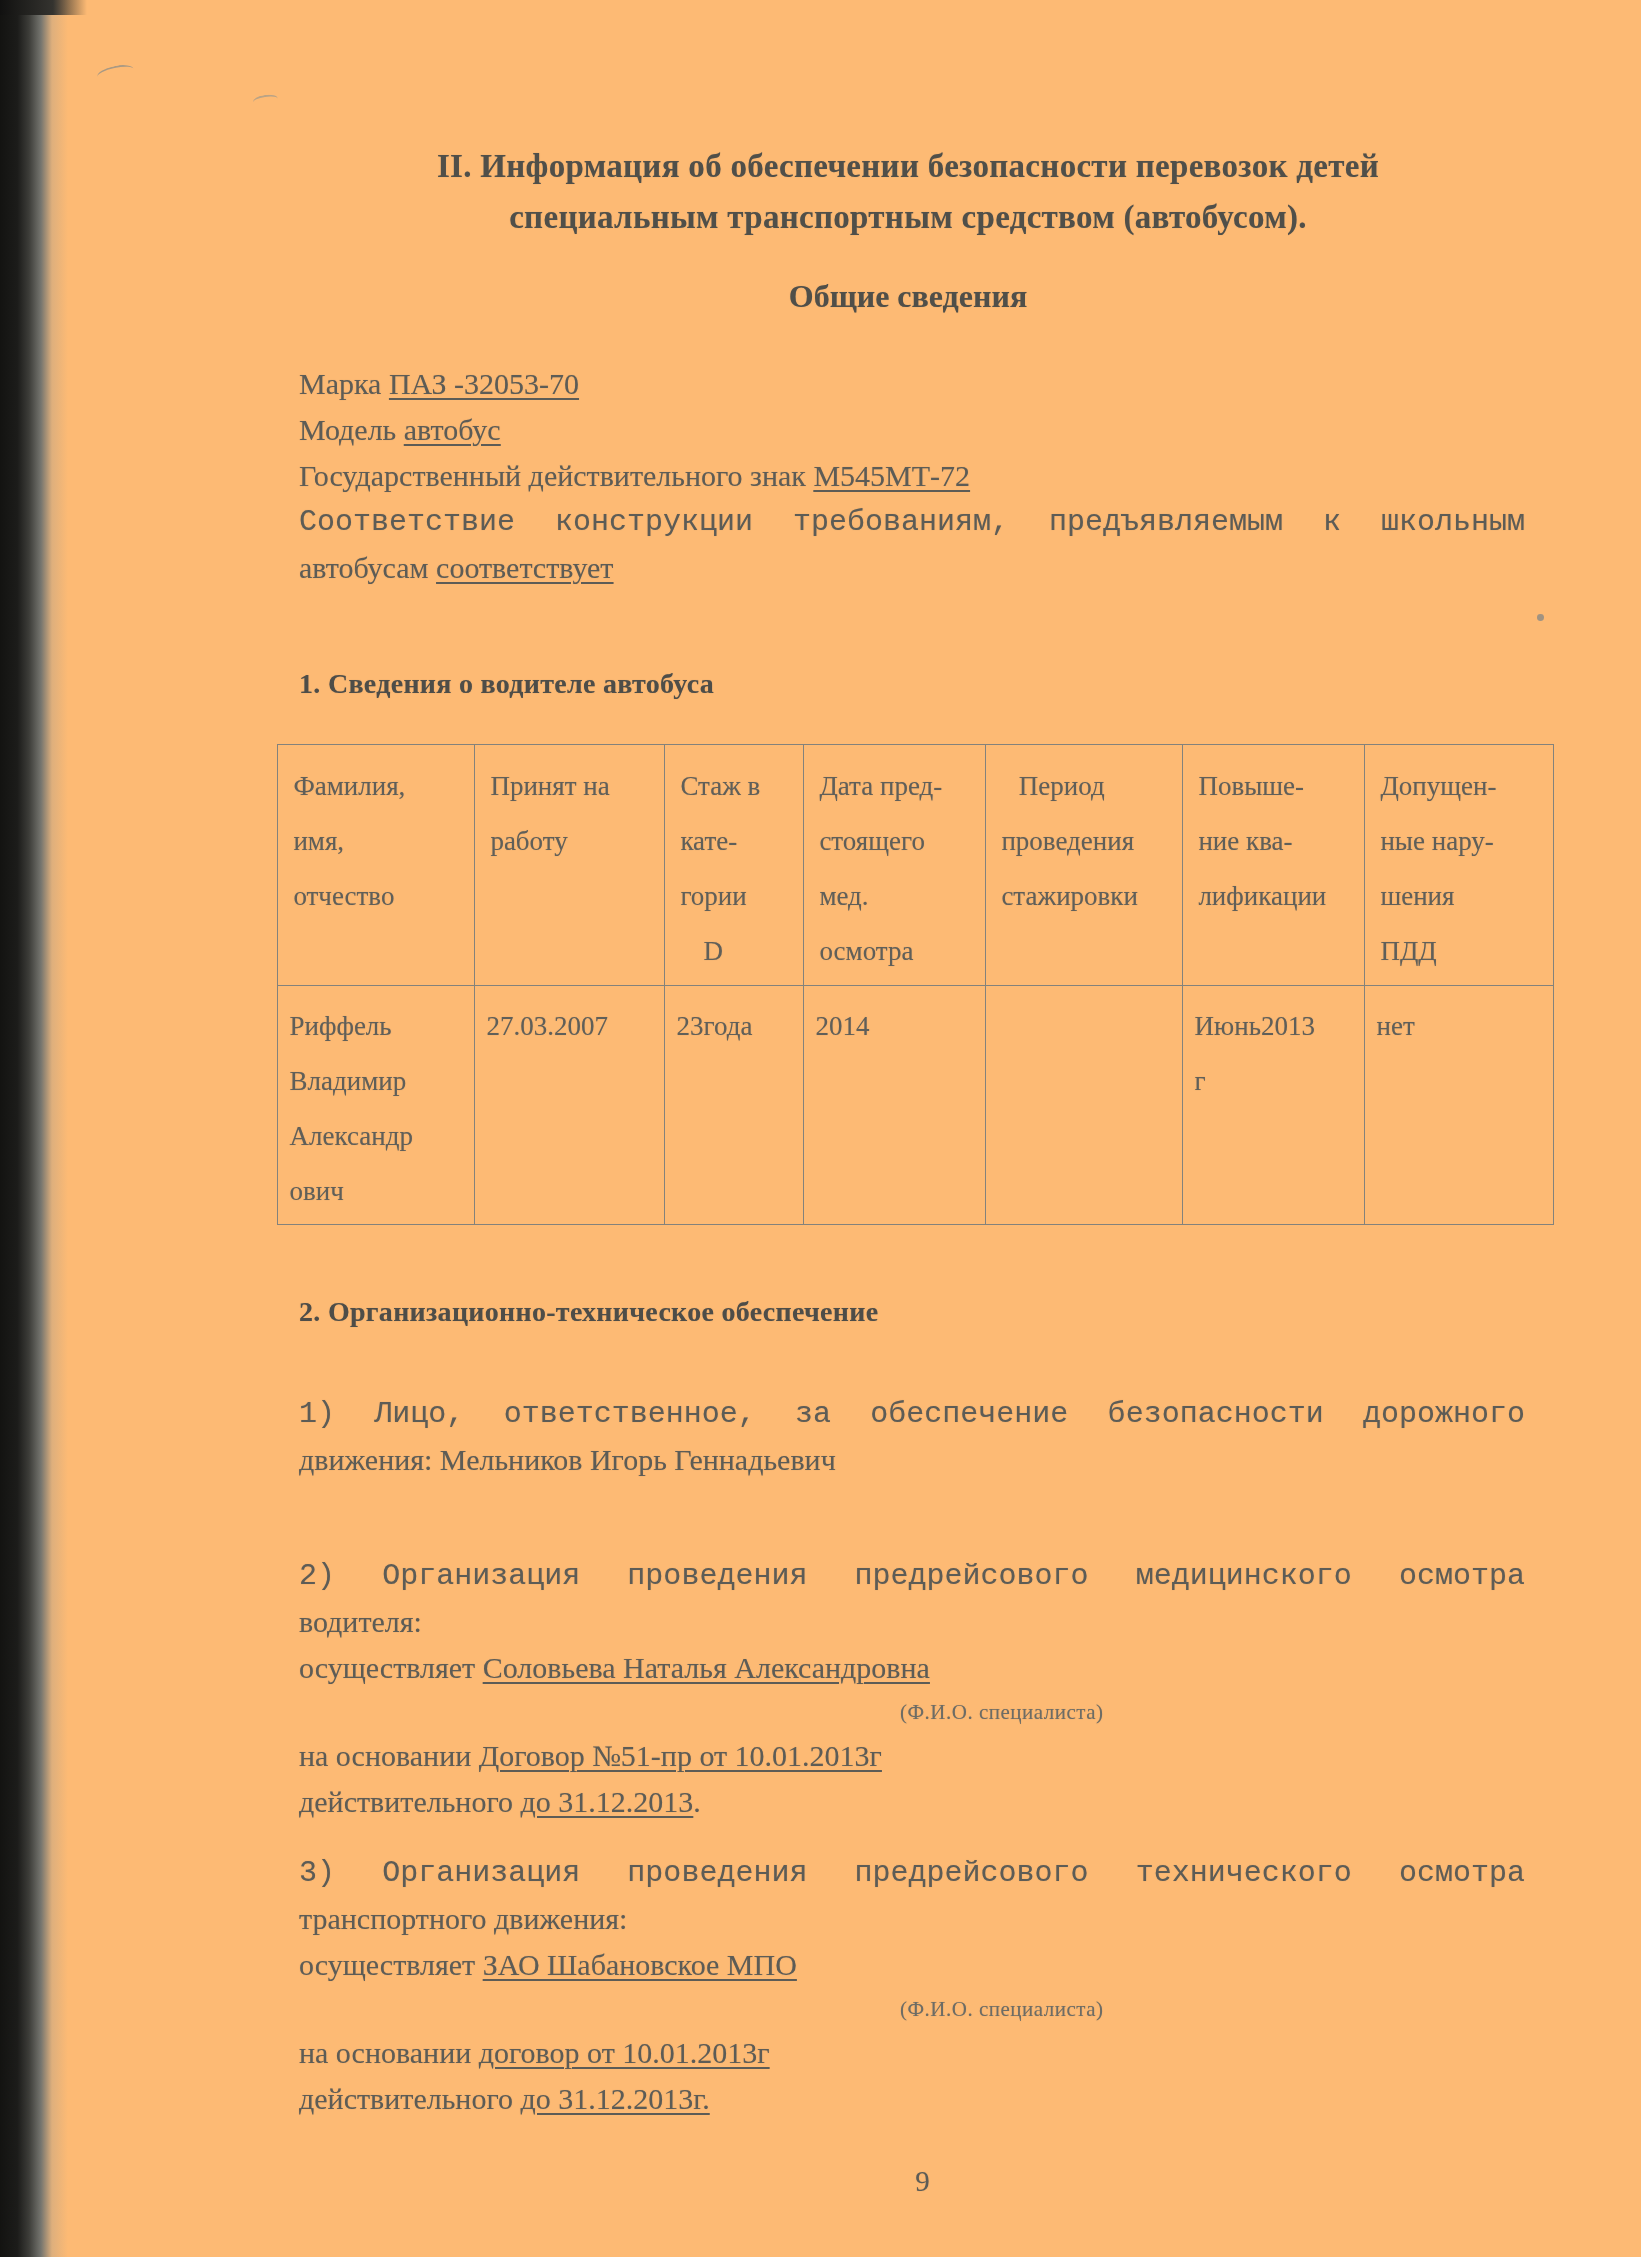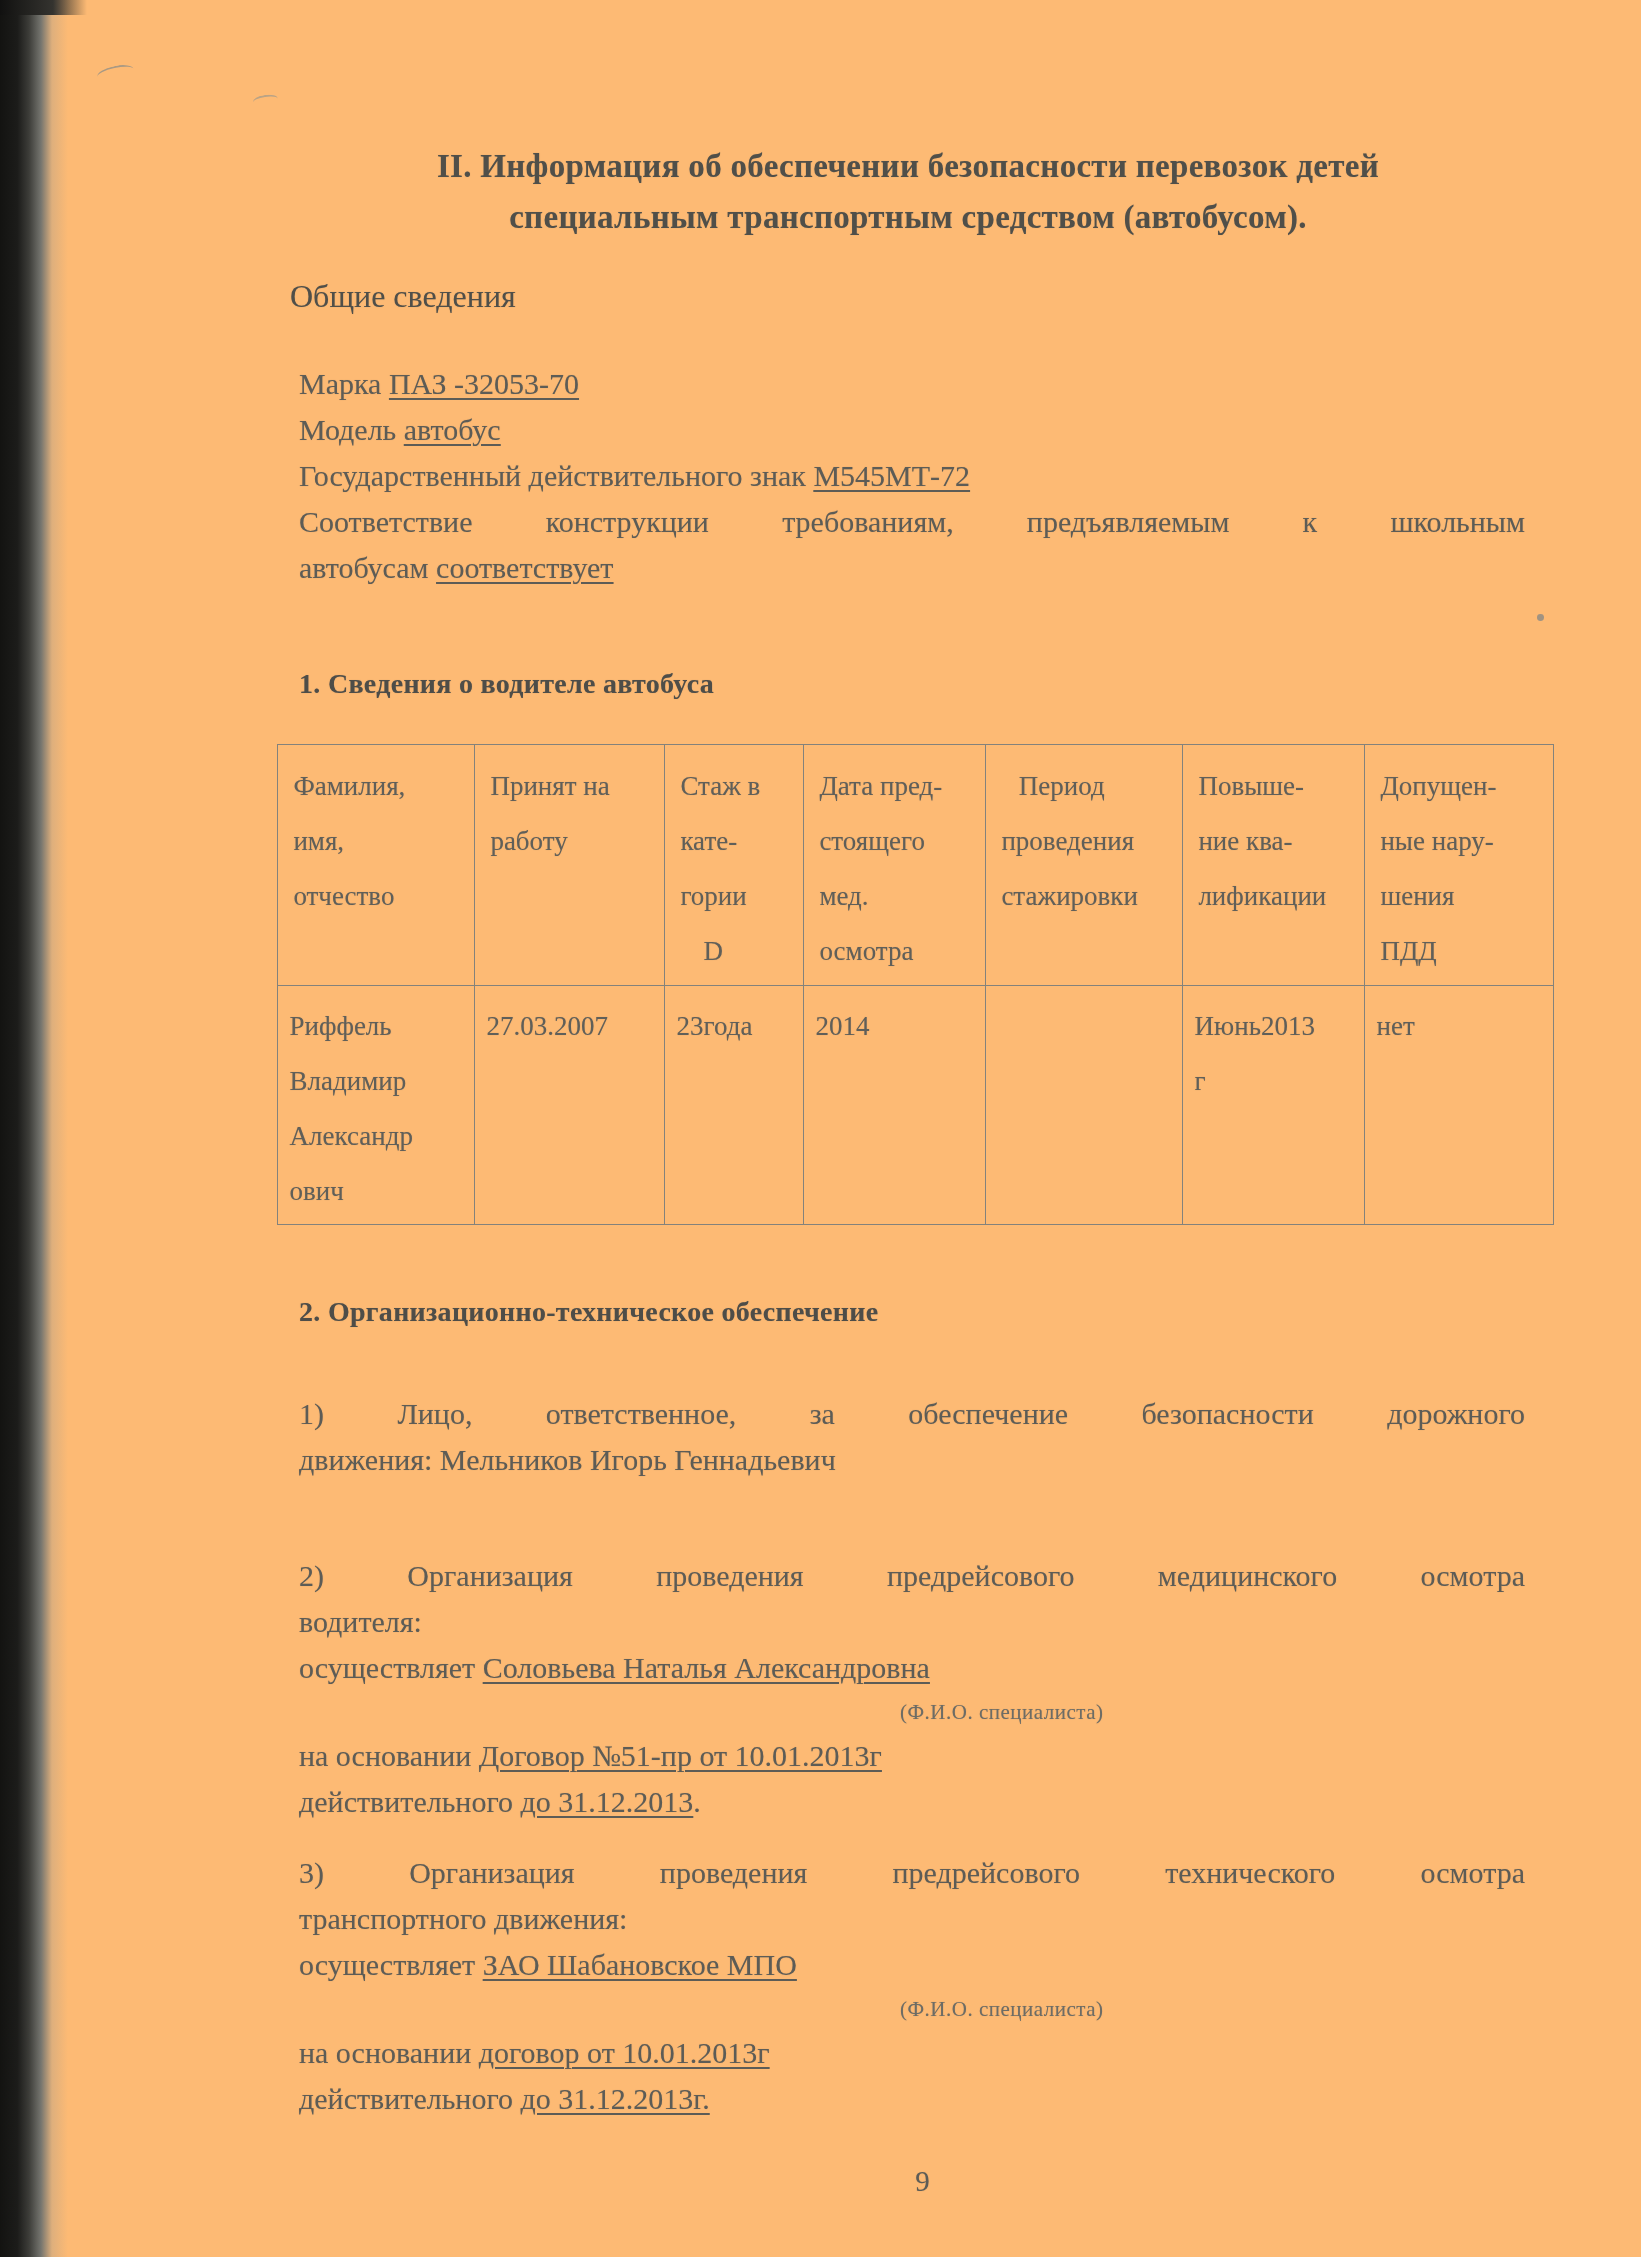--- a/index.html
+++ b/index.html
@@ -40,30 +40,30 @@
     background: #8a8a84; border-radius: 50%; opacity: 0.8;
   }
 
   .title-block {
     position: absolute; top: 141px; left: 290px; width: 1236px;
     text-align: center; font-weight: bold; font-size: 33px; line-height: 51px;
     color: #504f49; letter-spacing: 0.3px;
   }
   .subtitle {
     position: absolute; top: 278px; left: 290px; width: 1236px;
-    text-align: left; font-weight: normal; font-size: 32px; color: #504f49;
+    text-align: center; font-weight: bold; font-size: 32px; color: #504f49;
   }
 
   .gen-block {
     position: absolute; top: 361px; left: 299px; width: 1226px;
     font-size: 30px; line-height: 46px;
   }
 
   .ln { width: 100%; }
-  .just { text-align: justify; text-align-last: justify; }
+  .just { text-align: justify; text-align-last: justify; font-family: Liberation Mono, monospace; }
 
   .u {
     text-decoration: underline;
     text-decoration-thickness: 1.9px;
     text-underline-offset: 3.9px;
     text-align: center;
   }
 
   .heading {
     position: absolute; left: 299px;

